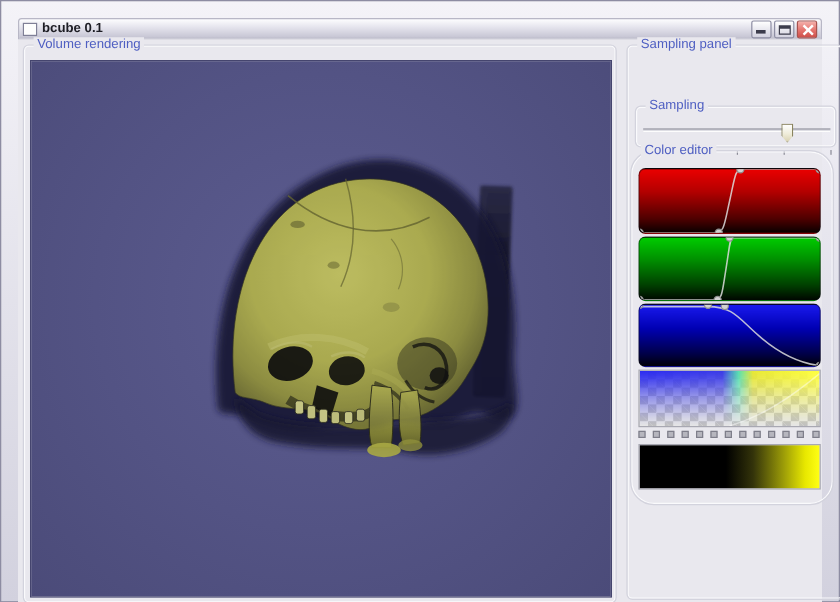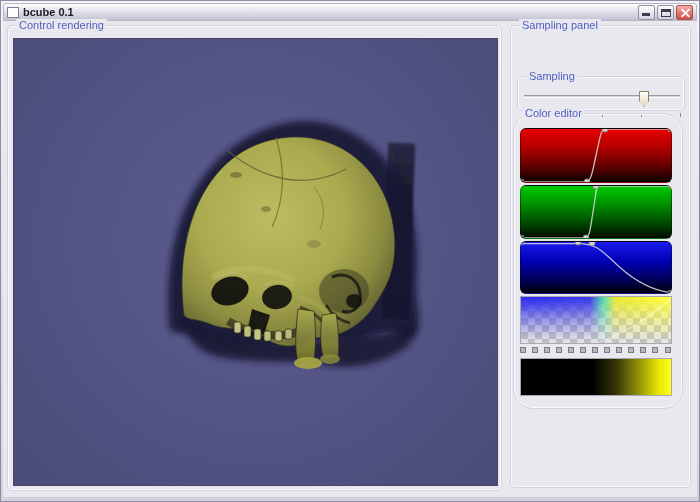--- a/index.html
+++ b/index.html
@@ -4,21 +4,21 @@
 <style>
   * { box-sizing: border-box; margin: 0; padding: 0; }
   html,body { width:700px; height:502px; background:#c0c0c8; }
   body { font-family:"Liberation Sans", sans-serif; font-size:11px; }
 
   
   #window {
     position:relative; width:700px; height:502px;
     border:1px solid #8d8ca2;
     background:linear-gradient(#f4f3f8,#d2d1de);
-    padding:2px;
+    padding:14px;
   }
   .titlebar {
     position:relative; height:18px;
     background:linear-gradient(#fdfdfe 0%,#e6e5ee 40%,#c9c8d6 90%,#bdbccb 100%);
     border:1px solid #b8b7c6; border-radius:3px 3px 0 0;
     display:flex; align-items:center; padding:0 3px;
   }
   .app-icon { width:12px; height:11px; background:#fdfdfd; border:1px solid #7f7f96; margin-right:4px; flex:0 0 auto; }
   .title-text { font-weight:bold; color:#1d1d24; flex:1 1 auto; }
   .tb-buttons { display:flex; gap:2px; }
@@ -118,21 +118,21 @@
       <div class="tb-btn close">
           <div class="glyph-x1"></div>
           <div class="glyph-x2"></div>
         </div>
     </div>
   </div>
 
   <div class="client">
 
     <div class="groupbox" id="gb-volume">
-      <span class="gb-label">Control rendering</span>
+      <span class="gb-label">Volume rendering</span>
       <div id="viewport">
         <svg width="485" height="448" viewBox="0 0 485 448">
           <defs>
             <radialGradient id="bone" cx="0.42" cy="0.38" r="0.78">
               <stop offset="0" stop-color="#dcdc68"></stop>
               <stop offset="0.45" stop-color="#c6c654"></stop>
               <stop offset="0.68" stop-color="#a2a242"></stop>
               <stop offset="0.86" stop-color="#6e6e2e"></stop>
               <stop offset="1" stop-color="#42421c"></stop>
             </radialGradient>

